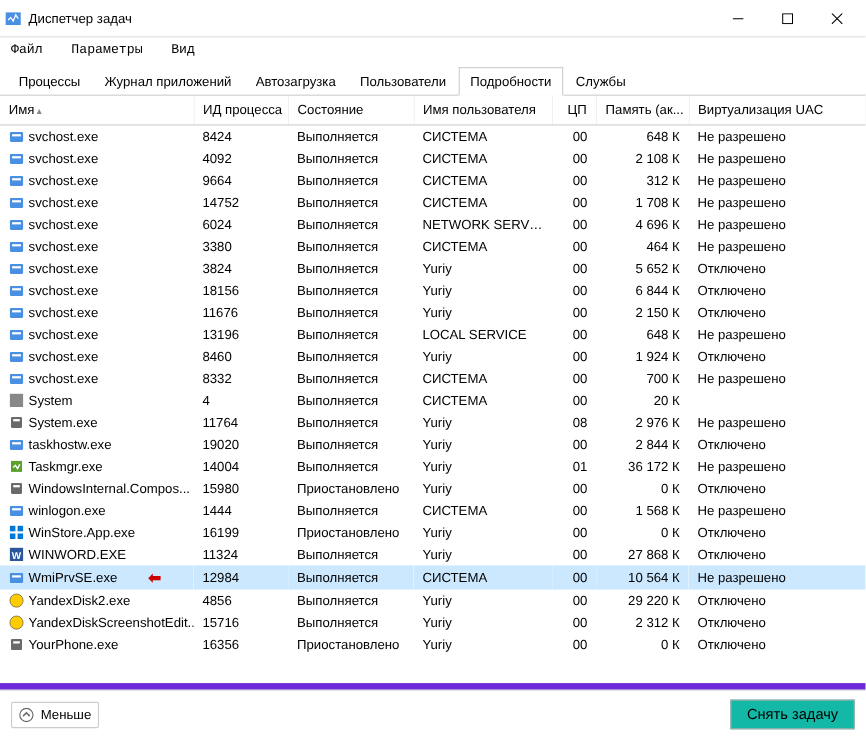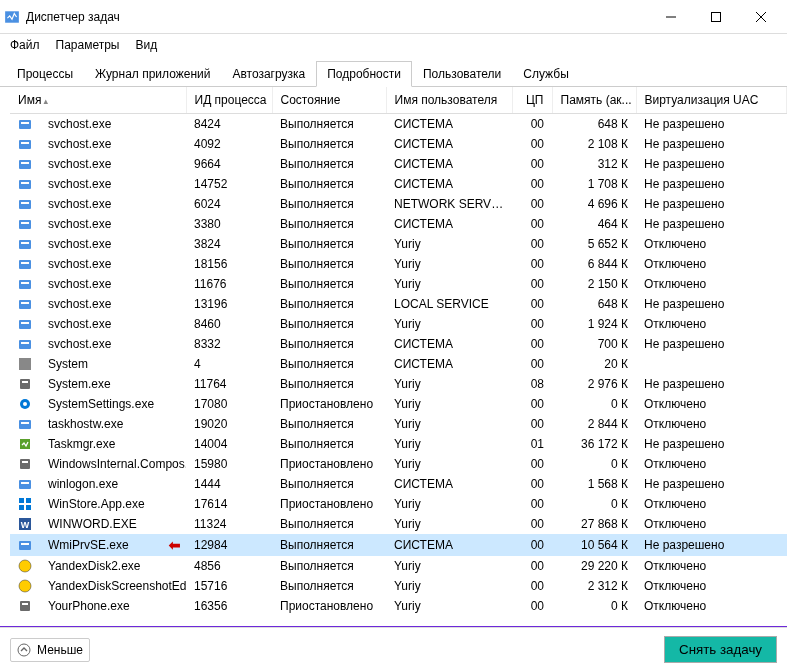--- a/index.html
+++ b/index.html
@@ -2,33 +2,33 @@
 <html><head>
 <meta charset="utf-8">
 <style>
 * { box-sizing: border-box; margin: 0; padding: 0; }
 body { font-family: "Segoe UI", Tahoma, sans-serif; font-size: 12px; background: #fff; color: #000; width: 787px; height: 670px; overflow: hidden; }
 .titlebar { display: flex; align-items: center; height: 34px; padding: 0 4px; border-bottom: 1px solid #ddd; }
 .titlebar .app-icon { width: 16px; height: 16px; margin-right: 6px; }
 .titlebar .title { flex: 1; font-size: 12px; }
 .titlebar .win-btns { display: flex; }
 .win-btn { width: 45px; height: 28px; display: flex; align-items: center; justify-content: center; cursor: default; }
-.menubar { display: flex; gap: 16px; padding: 4px 10px; font-size: 12px; }
+.menubar { display: flex; gap: 26px; padding: 4px 10px; font-size: 12px; font-family: Liberation Mono, monospace; }
 .menubar span { cursor: default; }
 .tabs { display: flex; border-bottom: 1px solid #ccc; padding: 0 6px; margin-top: 4px; }
 .tab { padding: 5px 10px; border: 1px solid transparent; cursor: default; font-size: 12px; position: relative; top: 1px; }
 .tab.active { border: 1px solid #ccc; border-bottom: 1px solid #fff; background: #fff; }
-.table-container { height: 540px; overflow-y: auto; border-bottom: 1px solid #6d28d9; padding-left: 10px; }
+.table-container { height: 540px; overflow-y: auto; border-bottom: 6px solid #6d28d9; }
 table { width: 100%; border-collapse: collapse; table-layout: fixed; font-size: 12px; }
 thead th { text-align: left; font-weight: normal; padding: 6px 8px; border-bottom: 1px solid #ddd; border-right: 1px solid #eee; position: sticky; top: 0; background: #fff; white-space: nowrap; overflow: hidden; }
 thead th.right { text-align: right; }
 tbody td { padding: 3px 8px; white-space: nowrap; overflow: hidden; text-overflow: ellipsis; }
 tbody td.right { text-align: right; }
 tbody tr.selected { background: #cce8ff; margin-top: 36px; }
-.name-cell { display: flex; align-items: center; gap: 16px; }
+.name-cell { display: flex; align-items: center; gap: 4px; }
 .proc-icon { width: 14px; height: 14px; flex-shrink: 0; display: inline-block; }
 .arrow-red { color: #c00; font-size: 14px; font-weight: bold; margin-left: 24px; }
 .footer { display: flex; align-items: center; padding: 8px 10px; border-top: 1px solid #ddd; }
 .fewer-btn { display: flex; align-items: center; gap: 6px; cursor: default; padding: 4px 6px; border: 1px solid #ccc; border-radius: 2px; }
 .spacer { flex: 1; }
 .end-task { padding: 5px 14px; border: 1px solid #aaa; background: #14b8a6; cursor: default; }
 .sort-indicator { font-size: 9px; color: #888; margin-left: 2px; }
 
 .ic-svc { fill: #4a90e2; }
 .ic-sys { fill: #888; }
@@ -111,22 +111,22 @@
 <div class="menubar">
   <span>Файл</span>
   <span>Параметры</span>
   <span>Вид</span>
 </div>
 
 <div class="tabs" id="tabs">
     <span class="tab">Процессы</span>
     <span class="tab">Журнал приложений</span>
     <span class="tab">Автозагрузка</span>
+    <span class="tab">Пользователи</span>
     <span class="tab active">Подробности</span>
-    <span class="tab">Пользователи</span>
     <span class="tab">Службы</span>
   </div>
 
 <div class="table-container">
 <table>
   <colgroup>
     <col style="width:176px">
         <col style="width:86px">
         <col style="width:114px">
         <col style="width:126px">
@@ -367,36 +367,20 @@
           <td>Выполняется</td>
           <td>Yuriy</td>
           <td class="right">08</td>
           <td class="right">2 976 К</td>
           <td>Не разрешено</td>
         </tr>
         <tr>
           <td>
             <div class="name-cell">
               <svg viewBox="0 0 14 14" class="proc-icon">
-                <use href="#i-set"></use>
-              </svg>
-              <span>SystemSettings.exe</span>
-            </div>
-          </td>
-          <td>17080</td>
-          <td>Приостановлено</td>
-          <td>Yuriy</td>
-          <td class="right">00</td>
-          <td class="right">0 К</td>
-          <td>Отключено</td>
-        </tr>
-        <tr>
-          <td>
-            <div class="name-cell">
-              <svg viewBox="0 0 14 14" class="proc-icon">
                 <use href="#i-svc"></use>
               </svg>
               <span>taskhostw.exe</span>
             </div>
           </td>
           <td>19020</td>
           <td>Выполняется</td>
           <td>Yuriy</td>
           <td class="right">00</td>
           <td class="right">2 844 К</td>
@@ -452,21 +436,21 @@
         </tr>
         <tr>
           <td>
             <div class="name-cell">
               <svg viewBox="0 0 14 14" class="proc-icon">
                 <use href="#i-win"></use>
               </svg>
               <span>WinStore.App.exe</span>
             </div>
           </td>
-          <td>17614</td>
+          <td>16199</td>
           <td>Приостановлено</td>
           <td>Yuriy</td>
           <td class="right">00</td>
           <td class="right">0 К</td>
           <td>Отключено</td>
         </tr>
         <tr>
           <td>
             <div class="name-cell">
               <svg viewBox="0 0 14 14" class="proc-icon">

